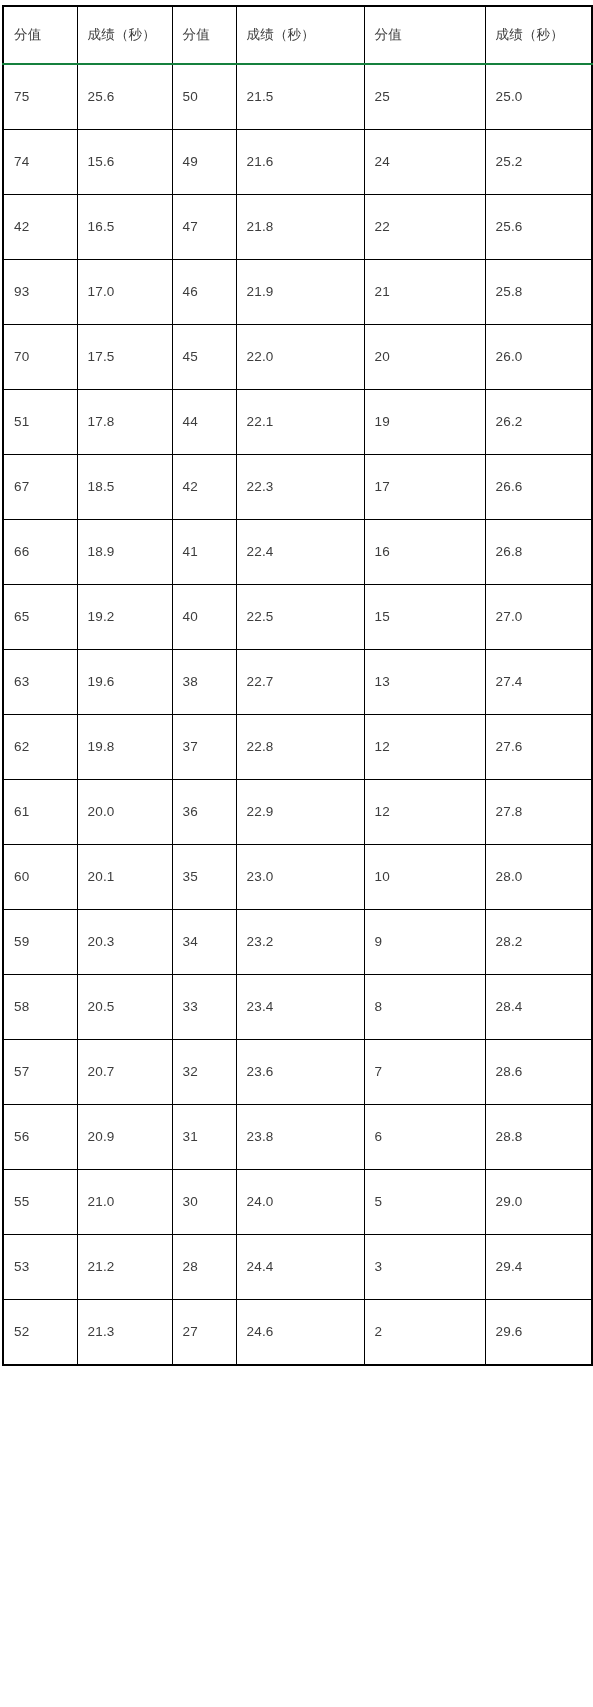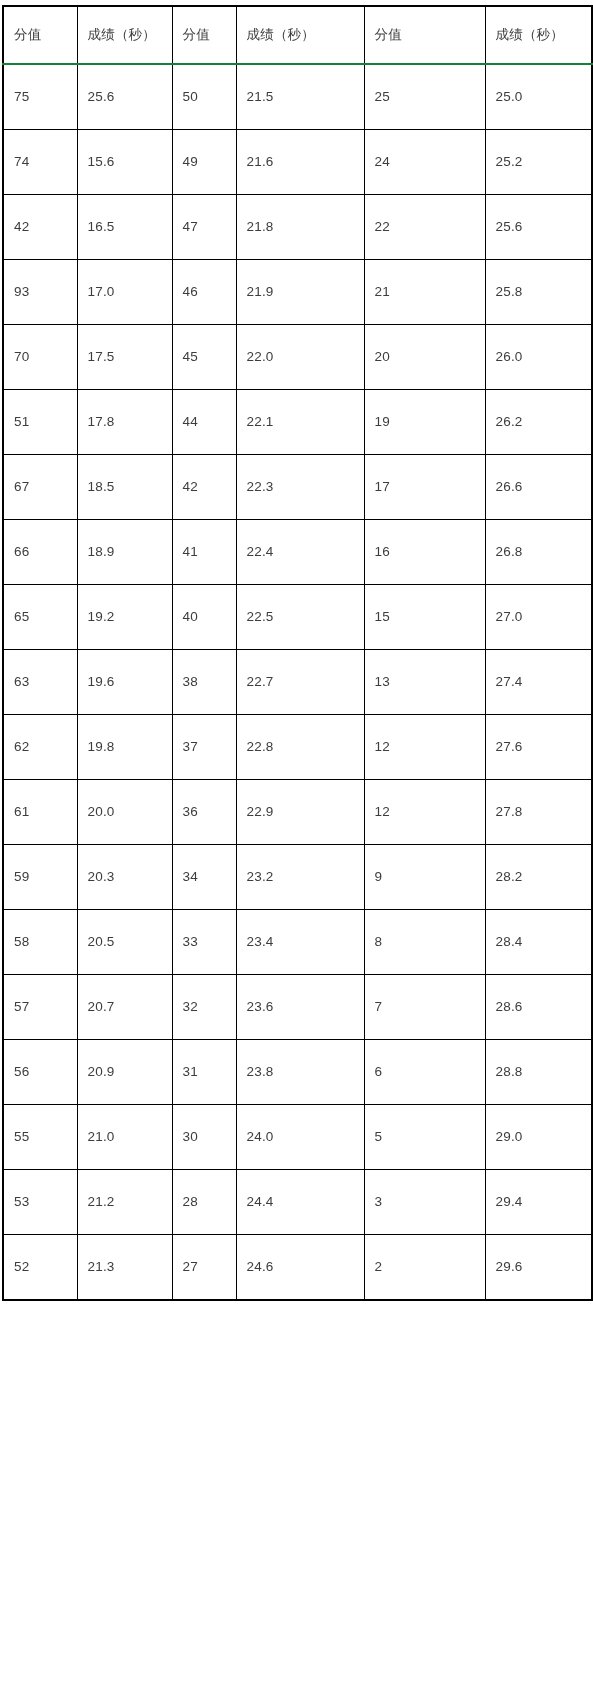--- a/index.html
+++ b/index.html
@@ -186,20 +186,28 @@
         </tr>
         <tr>
           <td>61</td>
           <td>20.0</td>
           <td>36</td>
           <td>22.9</td>
           <td>12</td>
           <td>27.8</td>
         </tr>
         <tr>
+          <td>60</td>
+          <td>20.1</td>
+          <td>35</td>
+          <td>23.0</td>
+          <td>10</td>
+          <td>28.0</td>
+        </tr>
+        <tr>
           <td>59</td>
           <td>20.3</td>
           <td>34</td>
           <td>23.2</td>
           <td>9</td>
           <td>28.2</td>
         </tr>
         <tr>
           <td>58</td>
           <td>20.5</td>

